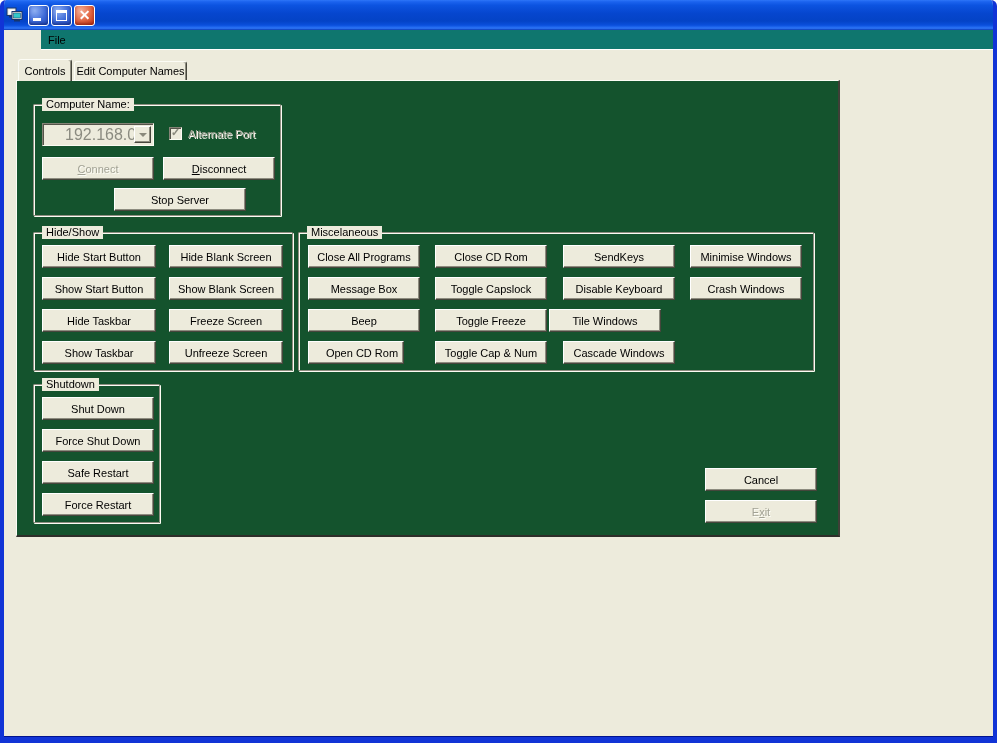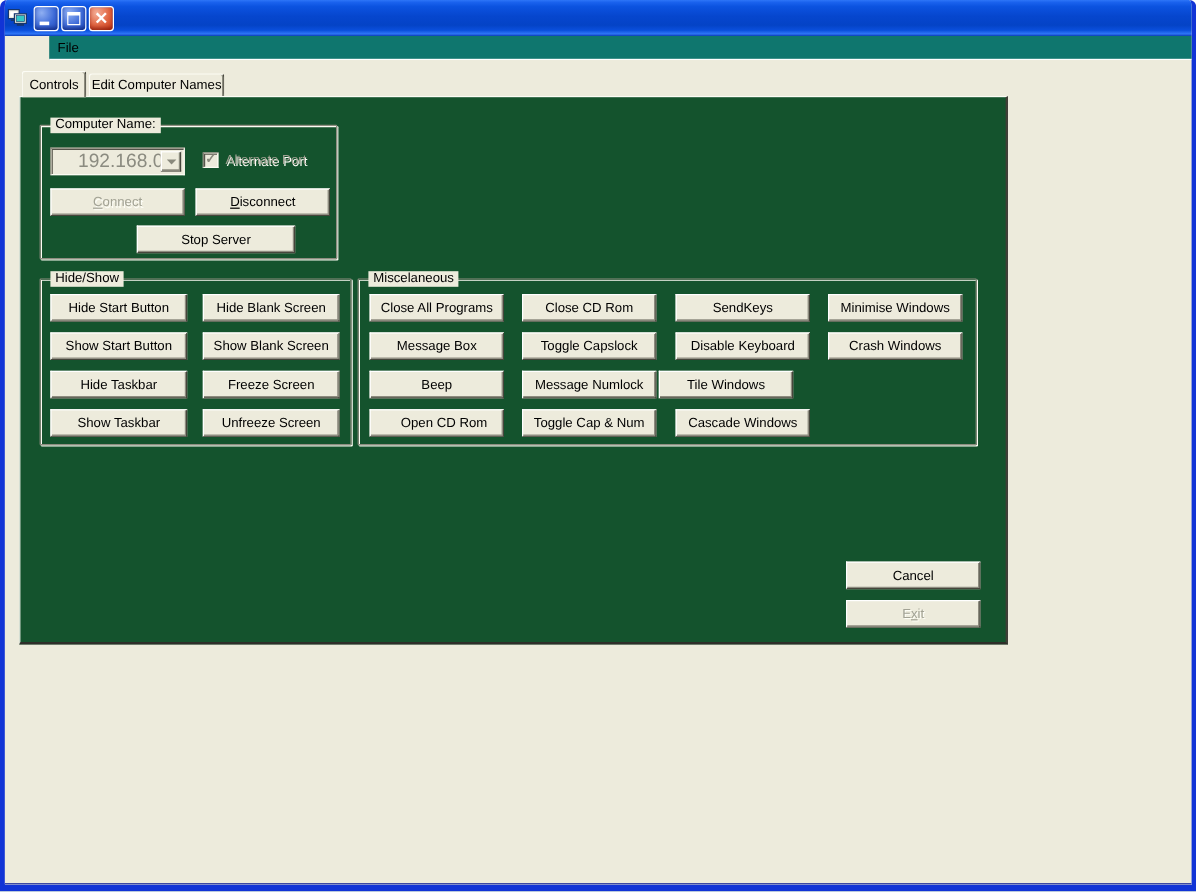--- a/index.html
+++ b/index.html
@@ -183,26 +183,33 @@
       <span class="group-label">Miscelaneous</span>
       <button class="btn" style="left:9px;top:12px;width:112px;">Close All Programs</button>
       <button class="btn" style="left:136px;top:12px;width:112px;">Close CD Rom</button>
       <button class="btn" style="left:264px;top:12px;width:112px;">SendKeys</button>
       <button class="btn" style="left:391px;top:12px;width:112px;">Minimise Windows</button>
       <button class="btn" style="left:9px;top:44px;width:112px;">Message Box</button>
       <button class="btn" style="left:136px;top:44px;width:112px;">Toggle Capslock</button>
       <button class="btn" style="left:264px;top:44px;width:112px;">Disable Keyboard</button>
       <button class="btn" style="left:391px;top:44px;width:112px;">Crash Windows</button>
       <button class="btn" style="left:9px;top:76px;width:112px;">Beep</button>
-      <button class="btn" style="left:136px;top:76px;width:112px;">Message Numlock</button>
+      <button class="btn" style="left:136px;top:76px;width:112px;">Toggle Freeze</button>
       <button class="btn" style="left:250px;top:76px;width:112px;">Tile Windows</button>
-      <button class="btn" style="left:9px;top:108px;width:112px;padding-left:14px;">Open CD Rom</button>
+      <button class="btn" style="left:9px;top:108px;width:96px;padding-left:14px;">Open CD Rom</button>
       <button class="btn" style="left:136px;top:108px;width:112px;">Toggle  Cap &amp; Num</button>
       <button class="btn" style="left:264px;top:108px;width:112px;">Cascade Windows</button>
     </div>
 
+    <div class="group" style="left:16px;top:303px;width:127px;height:139px;">
+      <span class="group-label">Shutdown</span>
+      <button class="btn" style="left:8px;top:12px;width:112px;">Shut Down</button>
+      <button class="btn" style="left:8px;top:44px;width:112px;">Force Shut Down</button>
+      <button class="btn" style="left:8px;top:76px;width:112px;">Safe Restart</button>
+      <button class="btn" style="left:8px;top:108px;width:112px;">Force Restart</button>
+    </div>
 
 
     <button class="btn" style="left:688px;top:387px;width:112px;">Cancel</button>
     <button class="btn disabled" style="left:688px;top:419px;width:112px;">E<u>x</u>it</button>
 
   </div>
 </div>
 
 </body></html>

